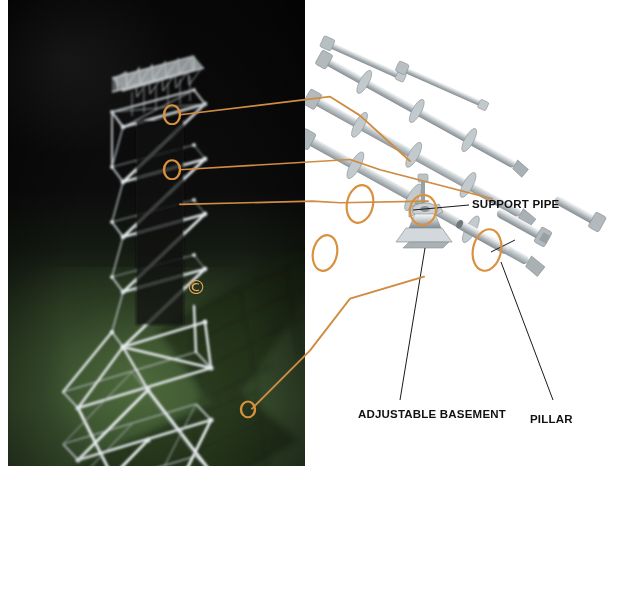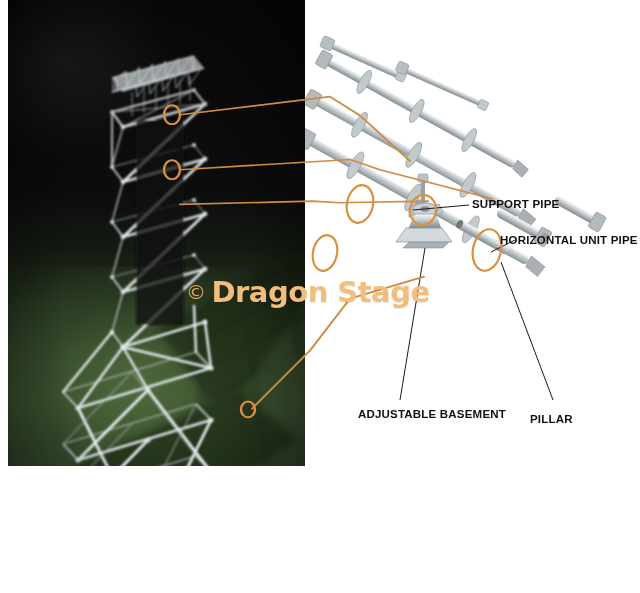--- a/index.html
+++ b/index.html
@@ -499,24 +499,22 @@
 
     <g fill="none" stroke="#d9913f" stroke-width="2.4">
       <ellipse cx="172" cy="146" rx="8" ry="12"></ellipse>
       <ellipse cx="172" cy="216" rx="8" ry="12"></ellipse>
       <ellipse cx="248" cy="521" rx="7" ry="10"></ellipse>
     </g>
   </svg>
 
   <div id="label-support-pipe" class="callout-label">SUPPORT PIPE</div>
 
-  <div id="label-horizontal-pipe" class="callout-label">HORIZONTAL UNIT PIPE</div>
 
   <div id="label-adjustable" class="callout-label">ADJUSTABLE BASEMENT</div>
 
   <div id="label-pillar" class="callout-label">PILLAR</div>
 
   <div id="watermark">
     <span class="wm-c">©</span>
-    <span class="wm-text">Dragon Stage</span>
   </div>
 
 </div>
 
 </body></html>

